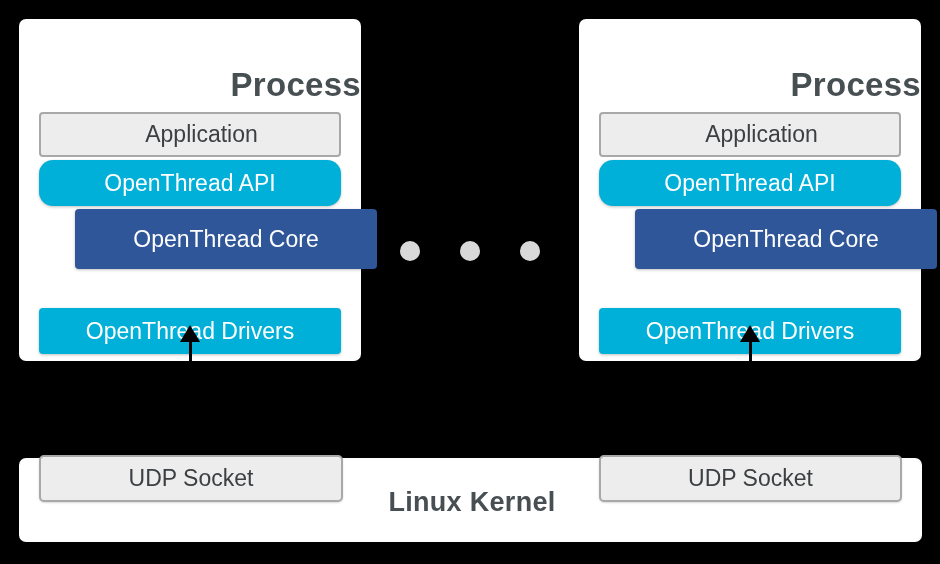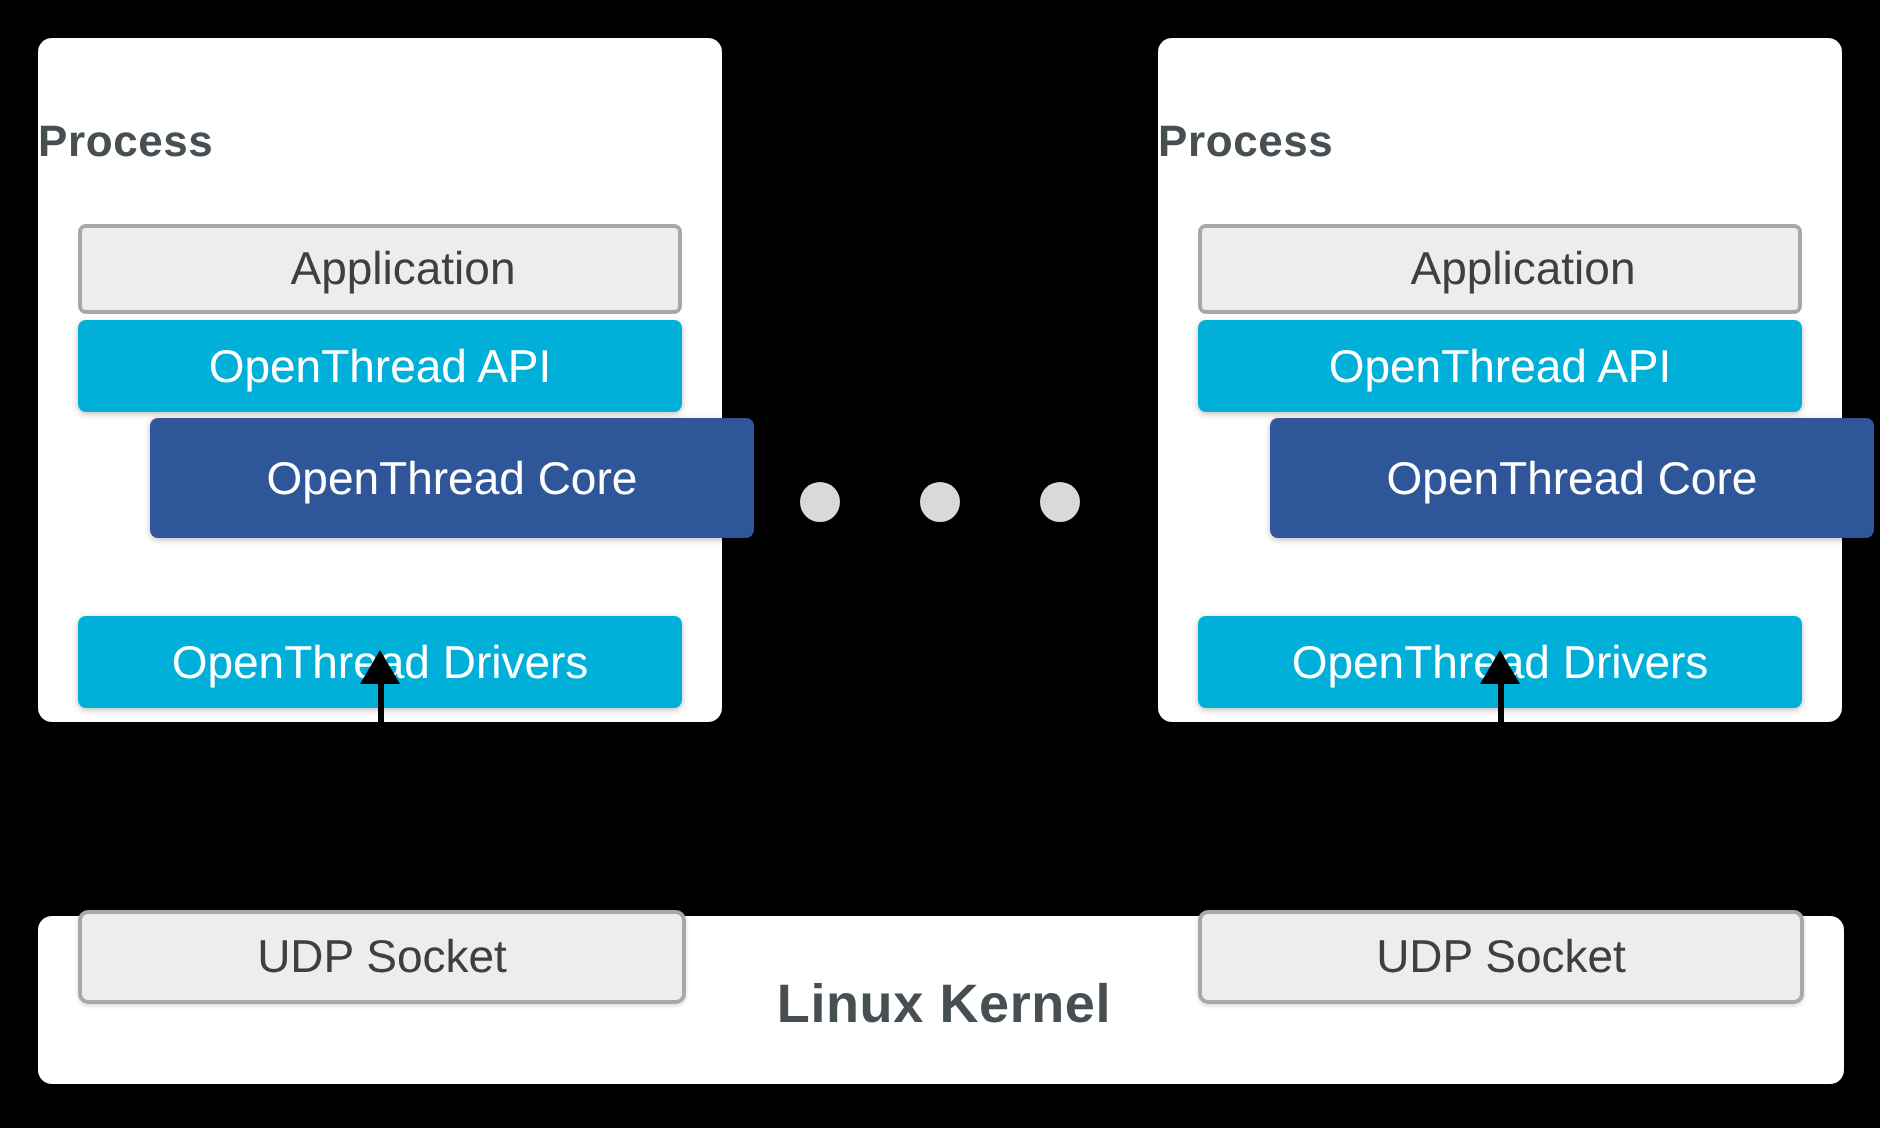--- a/index.html
+++ b/index.html
@@ -23,25 +23,25 @@
     width: 342px;
     height: 342px;
     background: var(--panel-white, #ffffff);
     border-radius: 7px;
   }
   .process-box.pleft  { left: 19px; }
   .process-box.pright { left: 579px; }
 
   .process-title {
     position: absolute;
-    top: 34px;
+    top: 48px;
     left: 0;
     right: 0;
-    text-align: left;
-    font-size: 22px;
+    text-align: right;
+    font-size: 33px;
     line-height: 35px;
     font-weight: 700;
     color: var(--heading-text, #474f52);
     letter-spacing: 0.3px;
   }
 
   
   .layer {
     position: absolute;
     left: 20px;
@@ -54,21 +54,21 @@
   }
   .layer.app {
     top: 93px;
     height: 45px;
     box-sizing: border-box;
     background: var(--gray-fill, #ededed);
     border: 2px solid var(--gray-border, #a8a8a8);
     color: var(--dark-text, #3c4043);
     padding-left: 23px;
   }
-  .layer.api     { top: 141px; height: 46px; }
+  .layer.api     { top: 141px; height: 46px; border-radius: 14px; }
   .layer.core    { top: 190px; height: 60px; }
   .layer.drivers { top: 253px; height: 46px; margin-top: 36px; }
   .layer.cyan {
     background: var(--accent-cyan, #00b0d8);
     color: var(--light-text, #ffffff);
     box-shadow: 0 1px 3px rgba(0,0,0,0.25);
   }
   .layer.navy {
     background: var(--accent-navy, #2f5699);
     color: var(--light-text, #ffffff);

